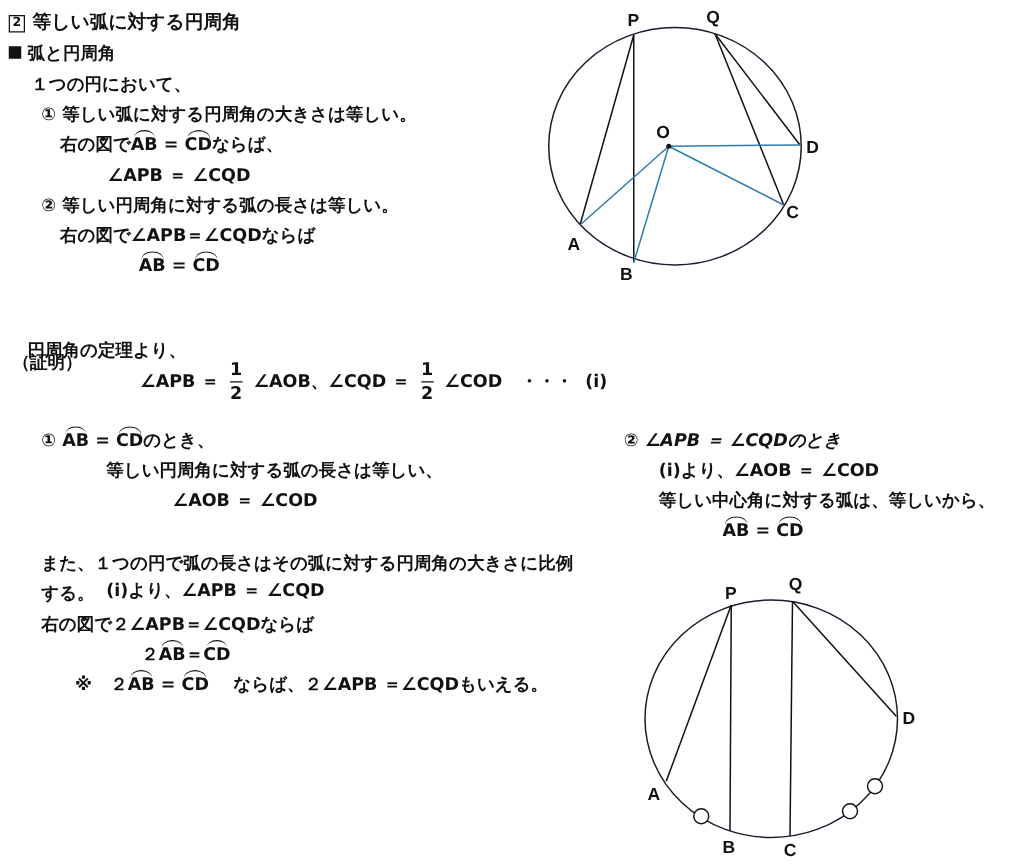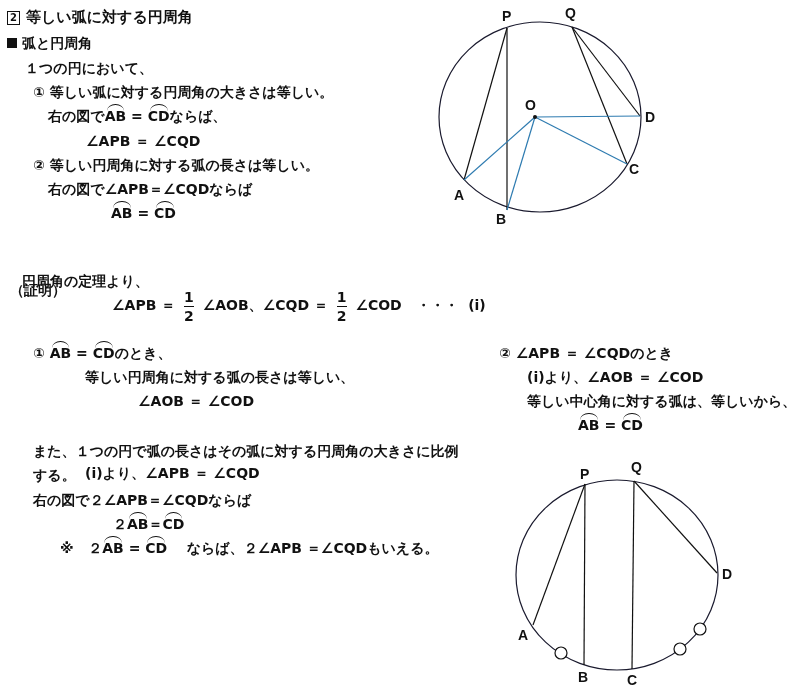--- a/index.html
+++ b/index.html
@@ -72,21 +72,21 @@
 <div class="t" style="left:33px; top:442px;">また、１つの円で弧の長さはその弧に対する円周角の大きさに比例</div>
 <div class="t" style="left:33px; top:466px;">する。</div>
 <div class="t" style="left:33px; top:491px;">右の図で２∠APB＝∠CQDならば</div>
 <div class="t" style="left:113px; top:515px;">
   <span>２</span><span class="arc">AB</span><span>＝</span><span class="arc">CD</span>
 </div>
 <div class="t" style="left:60px; top:539px;">
   <span>※</span>&nbsp;&nbsp;&nbsp;<span>２</span><span class="arc">AB</span><span> = </span><span class="arc">CD</span>&nbsp;&nbsp;&nbsp;&nbsp;<span>ならば、２∠APB ＝∠CQDもいえる。</span>
 </div>
 
-<div class="t" style="left:499px; top:344px;">
+<div class="t" style="left:499px; top:344px;font-style:italic;">
   <span>②</span> <span>∠APB ＝ ∠CQDのとき</span>
 </div>
 <div class="t" style="left:527px; top:368px;">(i)より、∠AOB ＝ ∠COD</div>
 <div class="t" style="left:527px; top:392px;">等しい中心角に対する弧は、等しいから、</div>
 <div class="t" style="left:578px; top:416px;">
   <span class="arc">AB</span><span> = </span><span class="arc">CD</span>
 </div>
 
 <svg width="811" height="692">
   <ellipse cx="540" cy="117" rx="101" ry="95" fill="none" stroke="#1a1a2e" stroke-width="1.2"></ellipse>

